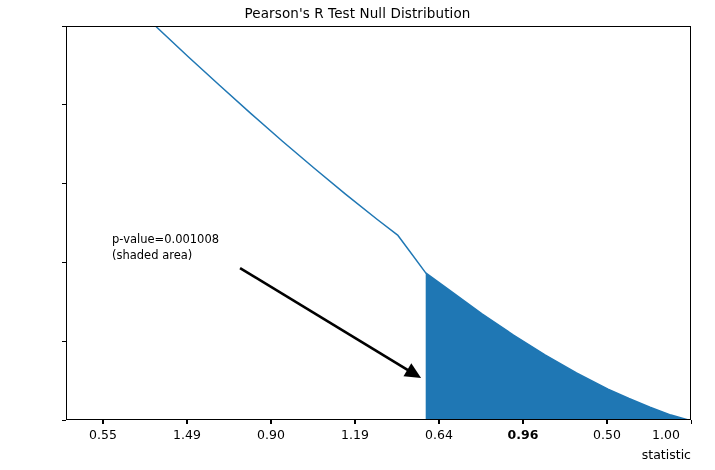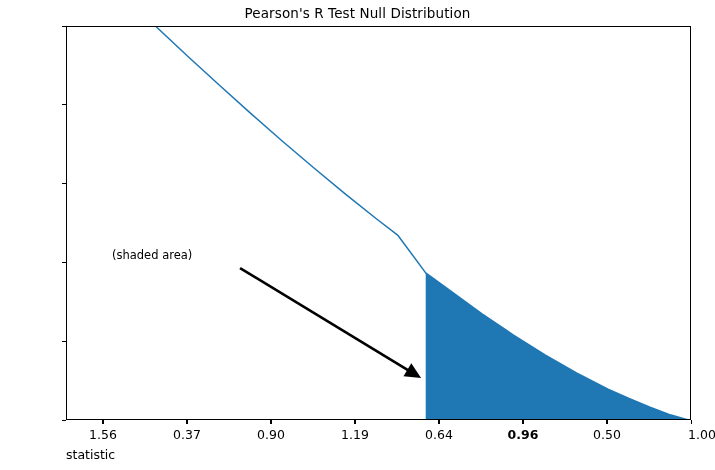--- a/index.html
+++ b/index.html
@@ -71,21 +71,21 @@
     width: 4px;
     height: 1.1px;
     background: #000000;
     left: 62px;
   }
   #xlabel {
     position: absolute;
     left: 66px;
     width: 625px;
     top: 447px;
-    text-align: left;
+    text-align: right;
     font-size: 12.5px;
     color: #000000;
   }
   .annot-line {
     position: absolute;
     font-size: 11.5px;
     color: #000000;
     white-space: nowrap;
     line-height: 14px;
   }
@@ -101,40 +101,41 @@
     <svg id="plot-svg" viewBox="0 0 625 394" preserveAspectRatio="none">
       <path id="fill-path" fill="#1f77b4" stroke="none" d="M 358.70 394.00 L 358.70 245.86 L 383.48 263.98 L 414.99 286.83 L 446.49 308.11 L 477.99 327.81 L 509.49 345.93 L 540.99 362.09 L 562.00 371.54 L 583.00 380.21 L 604.00 388.09 L 625.00 394.00 L 625.00 394.00 Z"></path>
       <path id="curve-path" fill="none" stroke="#1f77b4" stroke-width="1.5" stroke-linejoin="round" stroke-linecap="round" d="M 89.47 0.00 L 120.97 29.55 L 152.47 58.31 L 183.97 86.68 L 215.47 114.26 L 246.98 141.05 L 278.48 167.06 L 309.98 192.27 L 330.98 208.43 L 358.70 245.86 L 383.48 263.98 L 414.99 286.83 L 446.49 308.11 L 477.99 327.81 L 509.49 345.93 L 540.99 362.09 L 562.00 371.54 L 583.00 380.21 L 604.00 388.09 L 625.00 394.00"></path>
       <line id="arrow-shaft" stroke="#000000" stroke-width="2.6" stroke-linecap="butt" x1="173.05" y1="241.13" x2="343.83" y2="344.83"></line>
       <polygon id="arrow-head" fill="#000000" points="354.08,351.05 336.51,349.16 344.30,336.34"></polygon>
     </svg>
   </div>
 
   <div id="ticks-layer">
       <div class="xtick-mark" style="left: 102.462px;"></div>
-      <div class="xtick-label" style="left: 102.962px;">1.56</div>
+      <div class="xtick-label" style="left: 102.962px;">0.55</div>
       <div class="xtick-mark" style="left: 186.468px;"></div>
-      <div class="xtick-label" style="left: 186.968px;">0.37</div>
+      <div class="xtick-label" style="left: 186.968px;">1.49</div>
       <div class="xtick-mark" style="left: 270.473px;"></div>
       <div class="xtick-label" style="left: 270.973px; text-align: center;">0.90</div>
       <div class="xtick-mark" style="left: 354.478px;"></div>
       <div class="xtick-label" style="left: 354.978px;">1.19</div>
       <div class="xtick-mark" style="left: 438.484px;"></div>
       <div class="xtick-label" style="left: 438.984px;">0.64</div>
       <div class="xtick-mark" style="left: 522.489px;"></div>
       <div class="xtick-label" style="left: 522.989px; font-weight: bold;">0.96</div>
       <div class="xtick-mark" style="left: 606.495px;"></div>
       <div class="xtick-label" style="left: 606.995px;">0.50</div>
       <div class="xtick-mark" style="left: 690.5px;"></div>
-      <div class="xtick-label" style="left: 666px; margin-left: 36px;">1.00</div>
+      <div class="xtick-label" style="left: 666px;">1.00</div>
       <div class="ytick-mark" style="top: 419.5px;"></div>
       <div class="ytick-mark" style="top: 340.7px;"></div>
       <div class="ytick-mark" style="top: 261.9px;"></div>
       <div class="ytick-mark" style="top: 183.1px;"></div>
       <div class="ytick-mark" style="top: 104.3px;"></div>
       <div class="ytick-mark" style="top: 25.5px;"></div>
     </div>
 
+  <div class="annot-line" id="annot1" style="left:112px; top:232px;">p-value=0.001008</div>
   <div class="annot-line" id="annot2" style="left:112px; top:248px;">(shaded area)</div>
 
   <div id="xlabel">statistic</div>
 
 </div>
 
 </body></html>

